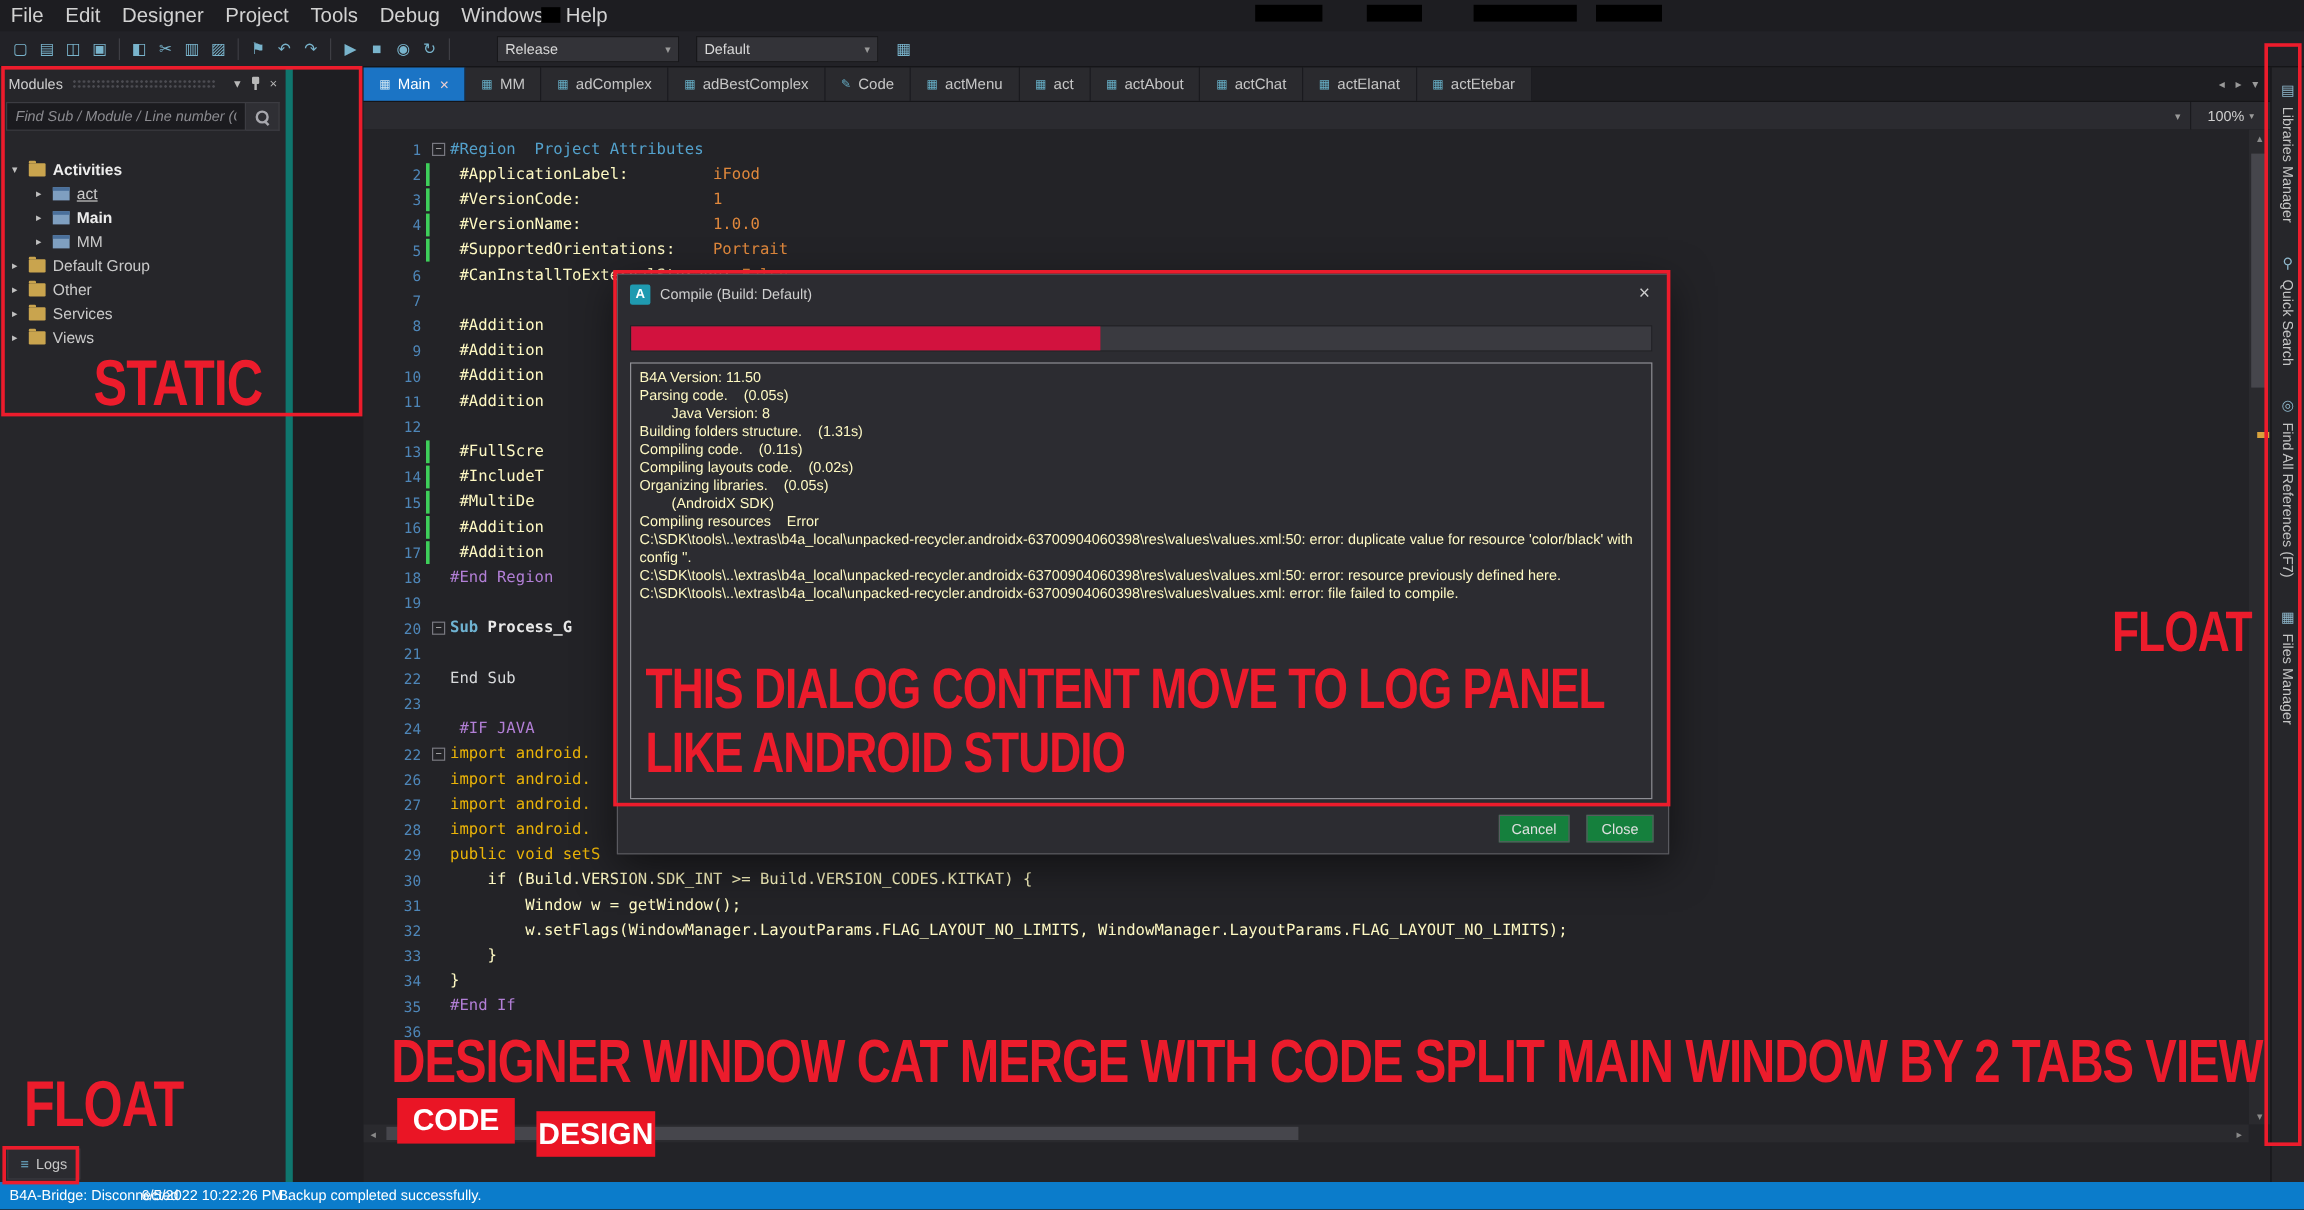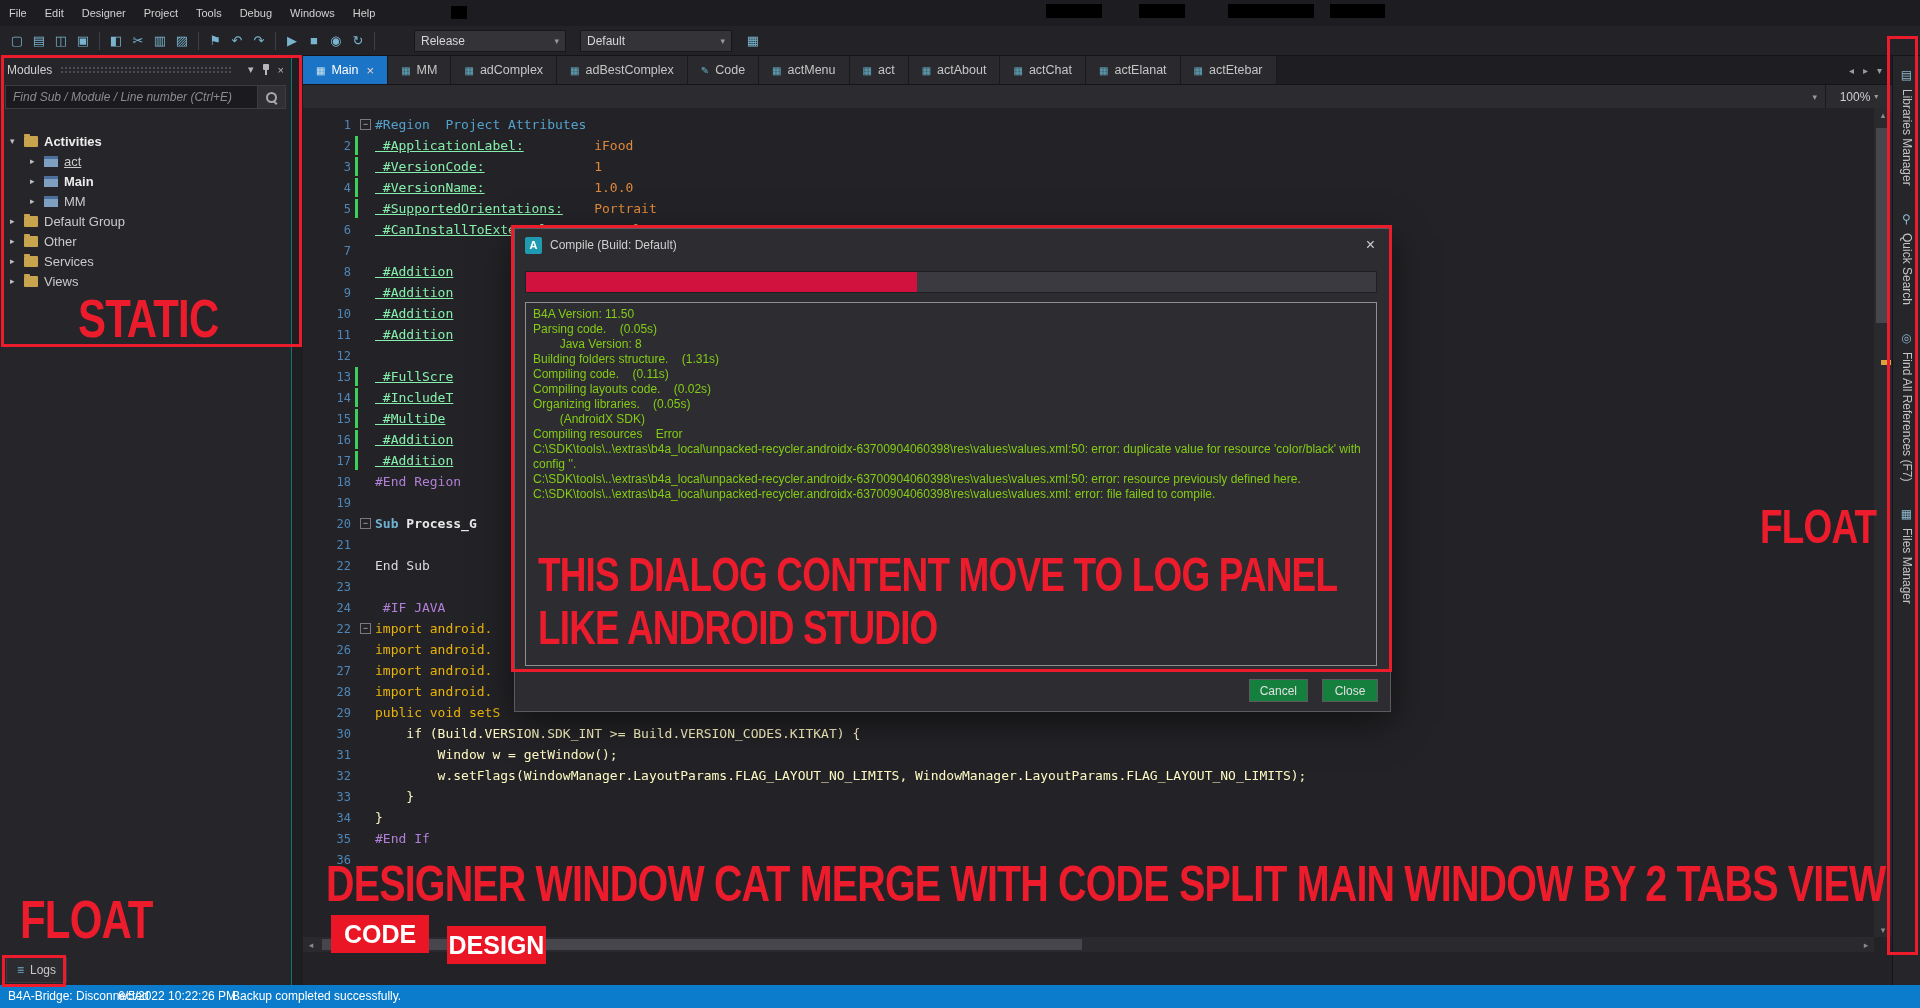--- a/index.html
+++ b/index.html
@@ -2,40 +2,40 @@
 <html><head>
 <meta charset="utf-8">
 <style>
   html,body{margin:0;padding:0;}
   body{
     width:1920px;height:1008px;position:relative;overflow:hidden;
     background:#1e1e22;font-family:"Liberation Sans",sans-serif;
     -webkit-font-smoothing:antialiased;
   }
   
-  .menubar{position:absolute;left:0;top:0;width:100%;height:26px;background:#1d1d21;display:flex;align-items:flex-end;color:#d2d2d2;font-size:11px;z-index:5;}
+  .menubar{position:absolute;left:0;top:0;width:100%;height:26px;background:#1d1d21;display:flex;align-items:flex-end;color:#d2d2d2;font-size:17px;z-index:5;}
   .menu-item{padding:0 9px;line-height:26px;cursor:default;}
   .redact{position:absolute;background:#000;z-index:6;}
   #redact-1{left:451px;top:6px;width:16px;height:13px;}
   #redact-2{left:1046px;top:4px;width:56px;height:14px;}
   #redact-3{left:1139px;top:4px;width:46px;height:14px;}
   #redact-4{left:1228px;top:4px;width:86px;height:14px;}
   #redact-5{left:1330px;top:4px;width:55px;height:14px;}
   
   .toolbar{position:absolute;left:0;top:26px;width:100%;height:30px;background:#222227;border-bottom:1px solid #151518;display:flex;align-items:center;padding-left:6px;box-sizing:border-box;z-index:5;}
   .tb-icons{display:flex;align-items:center;}
   .tbtn{width:22px;height:22px;display:flex;align-items:center;justify-content:center;color:#79b4cc;font-size:13px;cursor:default;}
   .tbtn.sep{width:1px;height:18px;background:#3e3e44;margin:0 5px;padding:0;}
   .combo{height:22px;background:#333338;border:1px solid #17171a;color:#d8d8d8;font-size:12px;display:flex;align-items:center;padding:0 6px;box-sizing:border-box;}
   .combo .arrow{margin-left:auto;color:#9a9a9a;font-size:9px;padding-left:8px;}
   #release-combo{width:152px;margin-left:34px;}
   #default-combo{width:152px;margin-left:14px;}
   #toolbar-tail{margin-left:10px;}
   
-  .left-panel{position:absolute;left:0;top:56px;width:292px;bottom:23px;background:#26262a;border-right:1px solid #0f766e;box-sizing:border-box;z-index:4;}
+  .left-panel{position:absolute;left:0;top:56px;width:244px;bottom:23px;background:#26262a;border-right:6px solid #0f766e;box-sizing:border-box;z-index:4;}
   .panel-header{height:27px;display:flex;align-items:center;padding:0 7px;color:#cfcfcf;font-size:12px;}
   .grip{flex:1;height:8px;margin:0 8px;background-image:radial-gradient(#4c4c52 1px, transparent 1.2px);background-size:4px 4px;}
   .ph-icon{margin-left:7px;color:#b8b8b8;font-size:11px;cursor:default;display:inline-flex;align-items:center;}
   .pin-icon{width:10px;height:13px;position:relative;display:inline-block;}
   .pin-icon::before{content:"";position:absolute;left:2px;top:1px;width:6px;height:6px;background:#b8b8b8;border-radius:1px;}
   .pin-icon::after{content:"";position:absolute;left:4px;top:7px;width:2px;height:5px;background:#b8b8b8;}
   .search-row{display:flex;margin:2px 5px 22px 5px;height:24px;}
   .search-input{flex:1;background:#1b1b1f;border:1px solid #3c3c42;color:#d0d0d0;font-size:12px;font-style:italic;padding:0 7px;font-family:"Liberation Sans",sans-serif;outline:none;}
   .search-input::placeholder{color:#8b8b90;}
   .search-btn{width:27px;background:#2f2f34;border:1px solid #3c3c42;border-left:none;display:flex;align-items:center;justify-content:center;cursor:default;}
@@ -72,21 +72,21 @@
   .editor{position:absolute;left:0;top:52px;right:18px;top:52px;height:829px;overflow:hidden;background:#232327;padding-top:6px;box-sizing:border-box;}
   .code-line{display:flex;align-items:center;height:21px;}
   .ln{width:50px;text-align:right;color:#4e86b8;font-size:12px;font-family:"DejaVu Sans Mono",monospace;flex:none;padding-right:2px;box-sizing:border-box;}
   .chg{width:3px;height:19px;margin:0 2px;flex:none;}
   .chg.on{background:#3ecf5a;}
   .fold{width:11px;height:11px;border:1px solid #787880;color:#c0c0c0;font-size:9px;line-height:9px;text-align:center;margin-right:4px;visibility:hidden;flex:none;box-sizing:border-box;}
   .fold.show{visibility:visible;}
   .seg{font-family:"DejaVu Sans Mono",monospace;font-size:13px;white-space:pre;}
   .seg.dirblue{color:#53a1cc;}
   .seg.dirv{color:#b27fd6;}
-  .seg.attr{color:#86efac;text-decoration:underline;}
+  .seg.attr{color:#fef9c3;}
   .seg.val{color:#e0883c;}
   .seg.kw{color:#6fb3d2;font-weight:bold;}
   .seg.id{color:#e8e8e8;font-weight:bold;}
   .seg.plain{color:#d8dadc;}
   .seg.java{color:#eab308;}
   .seg.javadim{color:#fef9c3;}
   
   .vscroll{position:absolute;right:0;top:52px;width:18px;height:829px;background:#2a2a2e;}
   .varrow{position:absolute;left:0;width:100%;height:14px;color:#8a8a8a;font-size:9px;text-align:center;line-height:14px;}
   #varrow-up{top:0;}#varrow-down{bottom:0;}
@@ -111,21 +111,21 @@
   #sb-date{left:118px;}
   #sb-backup{left:232px;}
   
   .dialog{position:absolute;left:514px;top:228px;width:877px;height:484px;background:#2c2c31;border:1px solid #5a5a60;box-shadow:0 10px 34px rgba(0,0,0,.55);z-index:30;box-sizing:border-box;}
   .dlg-title{height:32px;display:flex;align-items:center;padding:0 10px;gap:8px;}
   .dlg-icon{width:17px;height:17px;background:#1f9ab0;color:#fff;font-size:11px;font-weight:bold;display:flex;align-items:center;justify-content:center;border-radius:2px;flex:none;}
   .dlg-title-text{color:#cfcfcf;font-size:12px;flex:1;}
   .dlg-close{color:#cfcfcf;font-size:16px;padding:0 5px;cursor:default;}
   .dlg-progress{position:absolute;left:10px;top:42px;right:13px;height:20px;background:#3a3a40;border:1px solid #202024;}
   .dlg-progress-fill{height:100%;background:#d2123e;width:46%;}
-  .dlg-log{position:absolute;left:10px;top:73px;right:13px;bottom:45px;border:1px solid #8f8f95;background:#2c2c31;padding:4px 7px;color:#84cc16;font-size:12px;line-height:15px;overflow:hidden;}
+  .dlg-log{position:absolute;left:10px;top:73px;right:13px;bottom:45px;border:1px solid #8f8f95;background:#2c2c31;padding:4px 7px;color:#fef9c3;font-size:12px;line-height:15px;overflow:hidden;}
   .log-line{white-space:pre-wrap;word-break:break-all;}
   .dlg-buttons{position:absolute;right:12px;bottom:9px;display:flex;gap:14px;}
   .dlg-btn{min-width:56px;height:23px;background:#15803d;border:1px solid #5a5a60;color:#e0e0e0;font-size:12px;display:flex;align-items:center;justify-content:center;padding:0 10px;box-sizing:border-box;cursor:default;}
   
   .ann-rect{position:absolute;border:3px solid #ec1c2c;pointer-events:none;z-index:60;box-sizing:border-box;}
   #rect-modules{left:1px;top:55px;width:301px;height:292px;}
   #rect-right{left:1887px;top:36px;width:31px;height:919px;}
   #rect-dialog{left:511px;top:225px;width:881px;height:447px;}
   #rect-logs{left:2px;top:955px;width:64px;height:32px;}
   .annot{position:absolute;color:#ec1c2c;font-weight:700;z-index:61;line-height:1.0;letter-spacing:-1px;transform:scale(.84,1.08);transform-origin:0 50%;white-space:nowrap;pointer-events:none;}

